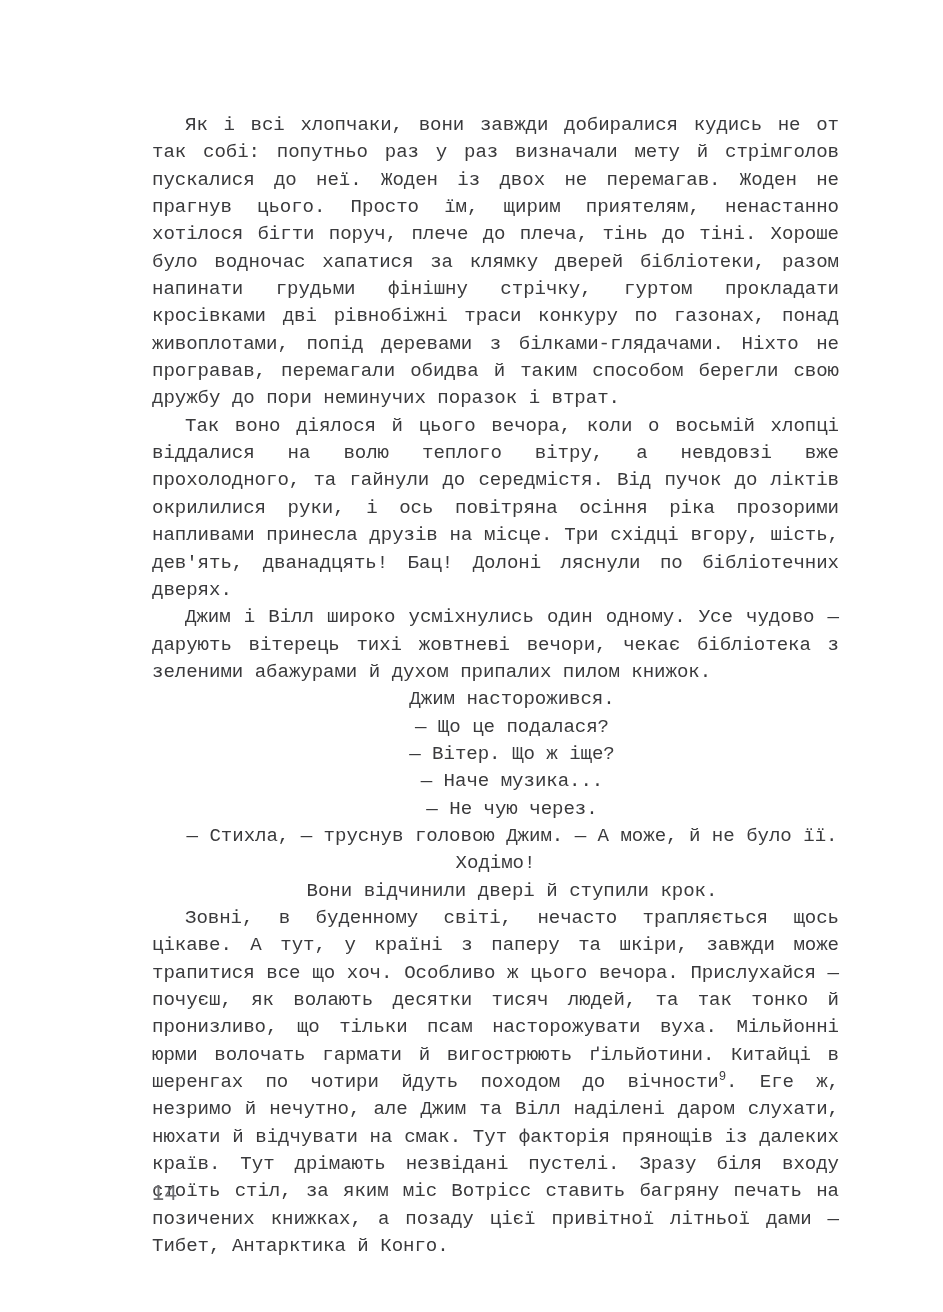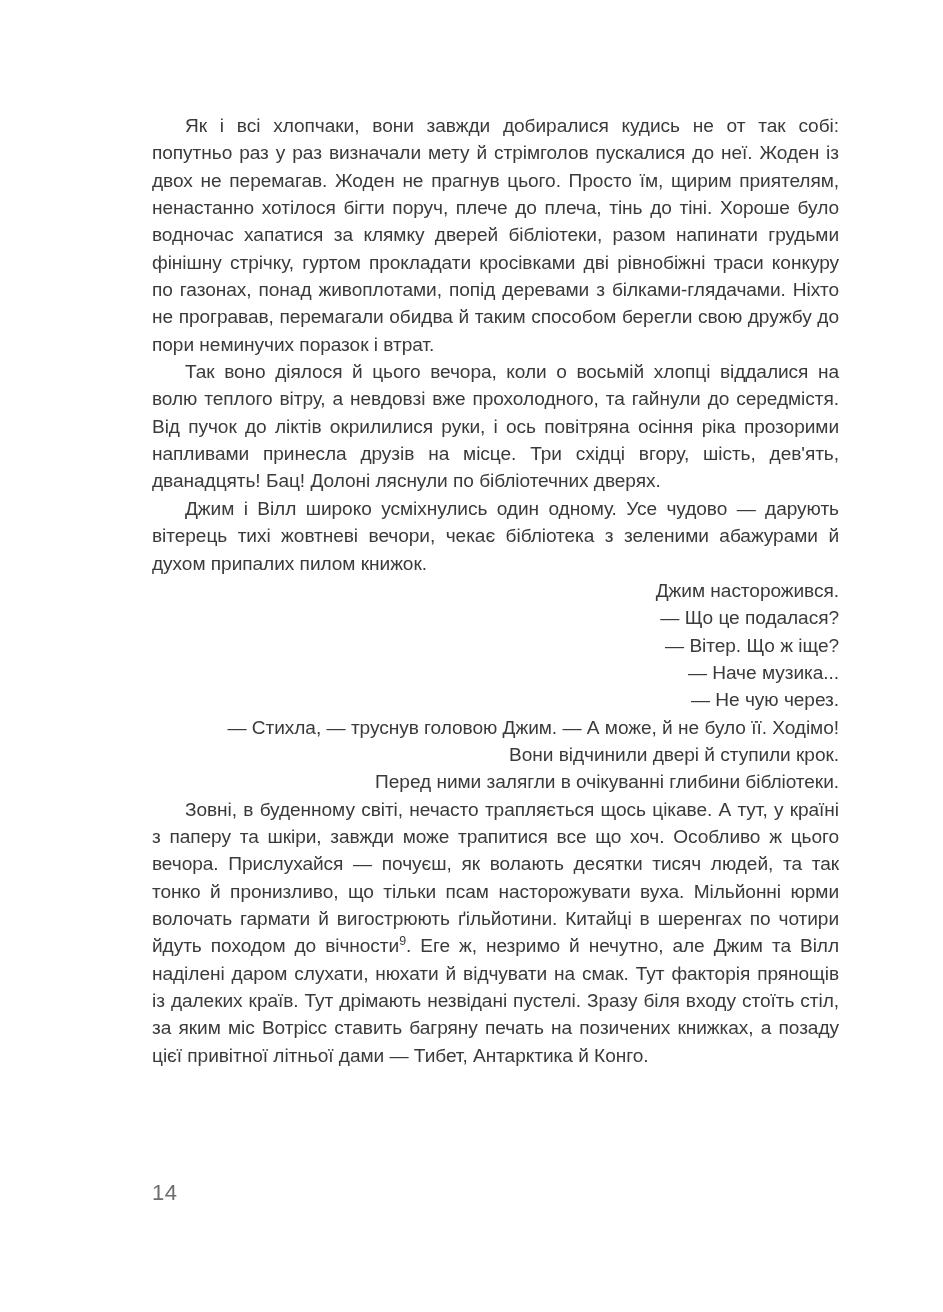--- a/index.html
+++ b/index.html
@@ -34,30 +34,31 @@
   p.para {
     margin: 0;
     padding: 0;
     font-size: 19.1px;
     line-height: 27.35px;
     color: #3a3a3c;
     text-align: justify;
     text-justify: inter-word;
     letter-spacing: -0.06px;
     word-spacing: 0.1px;
+    font-family: Liberation Mono, monospace;
     -webkit-font-smoothing: antialiased;
   }
 
   p.indent {
     text-indent: 33px;
   }
 
   
   p.short {
-    text-align: right;
+    text-align: center;
     text-indent: 33px;
   }
 
   .sup {
     font-size: 12.4px;
     vertical-align: super;
     line-height: 0;
   }
 
   .folio {
@@ -91,21 +92,20 @@
 
     <p class="para short">— Наче музика...</p>
 
     <p class="para short">— Не чую через.</p>
 
     <p class="para short">— Стихла, — труснув головою Джим. — А може, й не було її. Ходімо!</p>
 
     <p class="para short">Вони відчинили двері й ступили крок.</p>
 
 
-    <p class="para short">Перед ними залягли в очікуванні глибини бібліотеки.</p>
 
     <p class="para indent"><span>Зовні, в буденному світі, нечасто трапляється щось цікаве. А тут, у країні з паперу та шкіри, завжди може трапитися все що хоч. Особливо ж цього вечора. Прислухайся — почуєш, як волають десятки тисяч людей, та так тонко й пронизливо, що тільки псам насторожувати вуха. Мільйонні юрми волочать гармати й вигострюють ґільйотини. Китайці в шеренгах по чотири йдуть походом до вічности</span><span class="sup">9</span><span>. Еге ж, незримо й нечутно, але Джим та Вілл наділені даром слухати, нюхати й відчувати на смак. Тут факторія прянощів із далеких країв. Тут дрімають незвідані пустелі. Зразу біля входу стоїть стіл, за яким міс Вотрісс ставить багряну печать на позичених книжках, а позаду цієї привітної літньої дами — Тибет, Антарктика й Конго.</span></p>
 
 
   </div>
 
   <div class="folio">14</div>
 
 </div>
 

